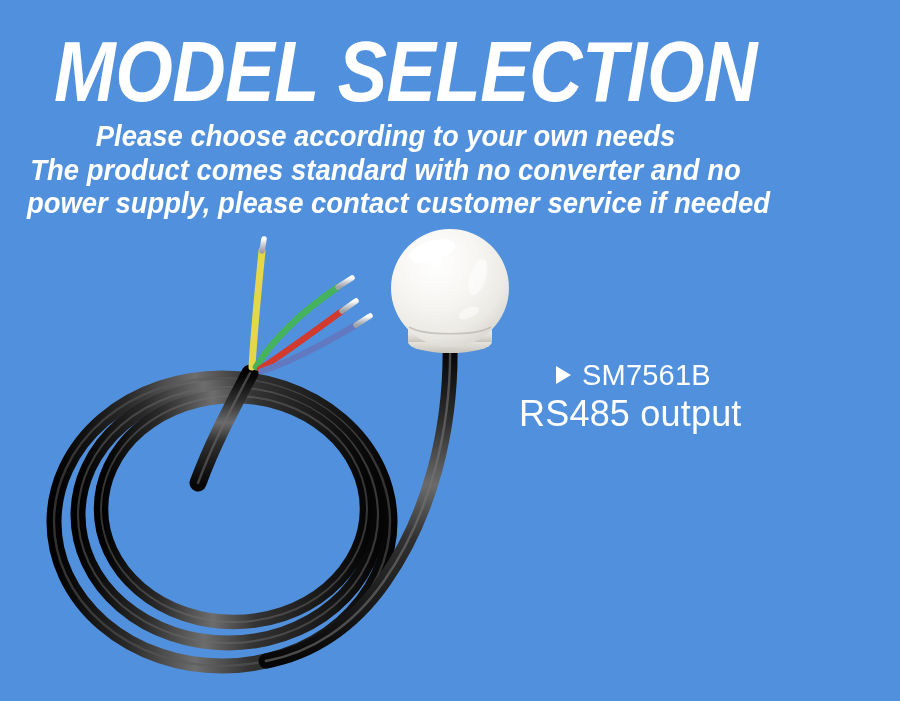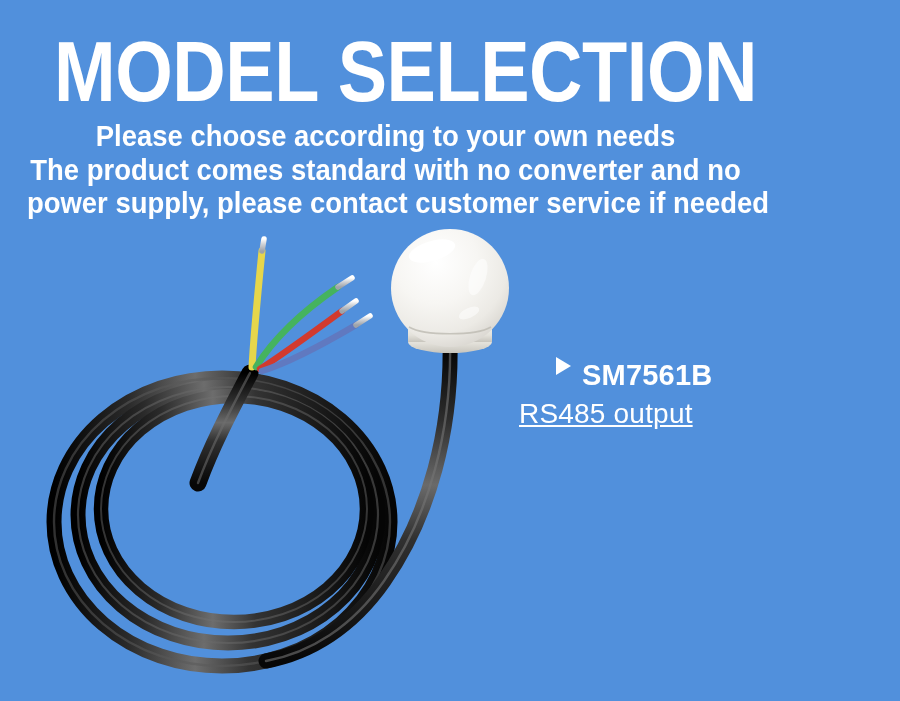--- a/index.html
+++ b/index.html
@@ -22,20 +22,21 @@
   }
 
   
   #heading-block {
     position: absolute;
     top: 0;
     left: 0;
     width: 771px;
     text-align: center;
     z-index: 6;
+    font-style: italic;
   }
   #page-title {
     margin: 0;
     padding-top: 27px;
     font-family: "Liberation Sans Narrow", "Liberation Sans", sans-serif;
     font-size: 86px;
     line-height: 88px;
     font-weight: bold;
     color: #ffffff;
     letter-spacing: -0.5px;
@@ -61,44 +62,44 @@
   #model-list {
     position: absolute;
     left: 519px;
     top: 357px;
     z-index: 6;
   }
   .model-item { margin-bottom: 30px; }
   .model-item:last-child { margin-bottom: 0; }
   .model-name-row {
     display: flex;
+    align-items: center;
     color: #ffffff;
     font-size: 29px;
-    font-weight: bold;
+    font-weight: normal;
     line-height: 36px;
     letter-spacing: 0.2px;
     padding-left: 37px;
   }
   .bullet-triangle {
     width: 0;
     height: 0;
     border-top: 9px solid transparent;
     border-bottom: 9px solid transparent;
     border-left: 15px solid #ffffff;
     margin-right: 11px;
     flex: none;
   }
   .model-desc {
     color: #ffffff;
-    font-size: 28px;
+    font-size: 36px;
     font-weight: normal;
     line-height: 35px;
     margin-top: 3px;
     letter-spacing: 0.2px;
-    text-decoration: underline;
   }
 
   
   #product-photo {
     position: absolute;
     left: 0;
     top: 215px;
     width: 560px;
     height: 486px;
     z-index: 2;

